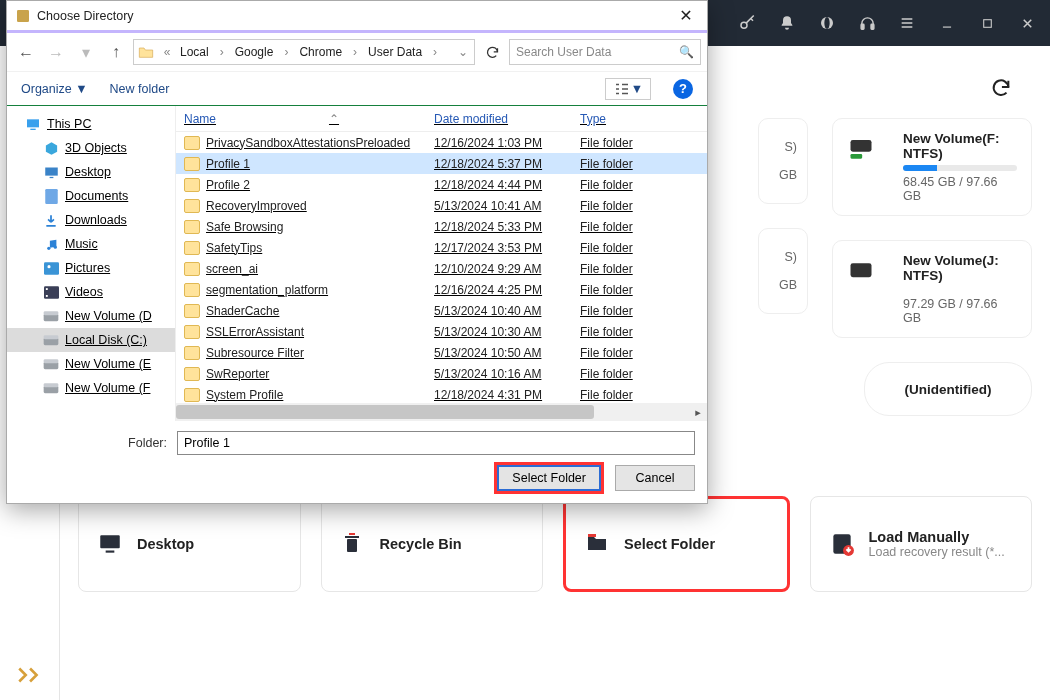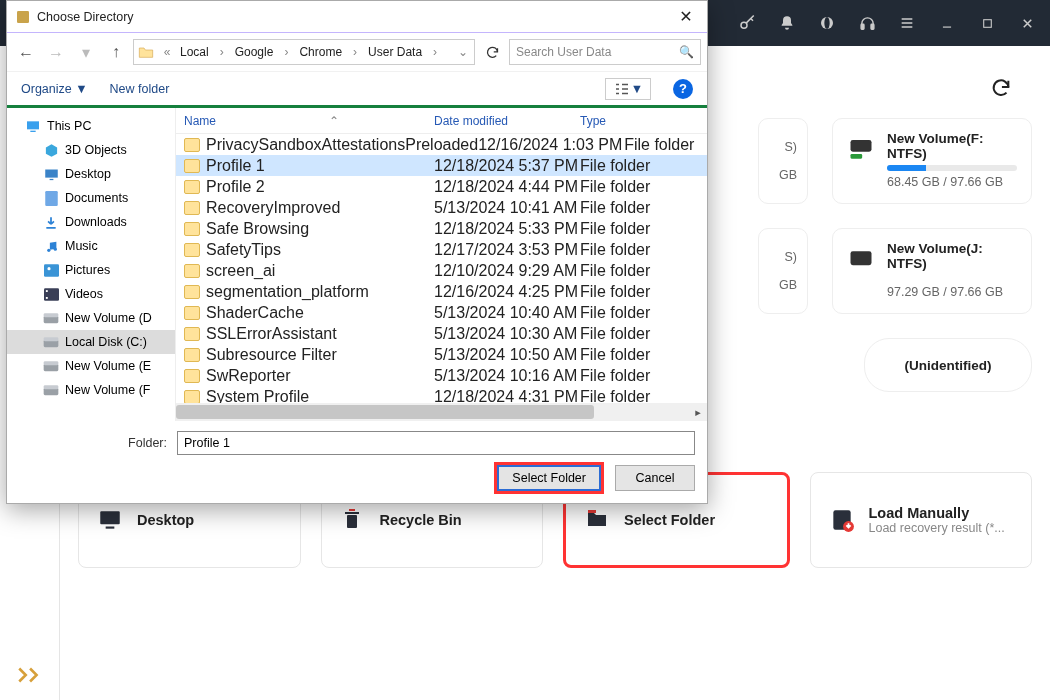--- a/index.html
+++ b/index.html
@@ -14,70 +14,70 @@
 #app-sidebar { width: 60px; border-right: 1px solid #e5e5e5; display: flex; flex-direction: column; justify-content: flex-end; padding-bottom: 14px; }
 #app-sidebar .expand { width:28px; height:20px; margin:0 auto; color:#d7a03b; }
 #app-main { flex: 1; padding: 18px 18px 18px 18px; display:flex; flex-direction:column; }
 
 .refresh-row { height: 54px; display:flex; justify-content:flex-end; align-items:center; padding-right:14px; }
 .refresh-row .rbtn { width:28px; height:28px; color:#333; cursor:pointer; }
 
 .vol-row { display:flex; gap:24px; margin-bottom:24px; justify-content:flex-end; align-items: flex-start; }
 .partial-col { display:flex; flex-direction:column; gap:24px; align-items:flex-end; }
 .vol-partial { width: 50px; height: 86px; border:1px solid #eee; border-radius:10px; display:flex; flex-direction:column; justify-content:center; padding-right:10px; align-items:flex-end; font-size:12.5px; color:#666; gap:14px;}
-.vol-card { width: 200px; min-height: 86px; border:1px solid #eee; border-radius:10px; padding:12px 14px; display:flex; gap:12px; }
+.vol-card { width: 200px; min-height: 86px; border:1px solid #eee; border-radius:10px; padding:12px 14px; display:flex; gap:28px; }
 .vol-card .icon { width:28px; height:28px; margin-top:2px; }
 .vol-card .info { flex:1; display:flex; flex-direction:column; gap:4px; }
 .vol-card .name { font-size:13.5px; color:#222; font-weight:600; }
 .vol-card .bar { height:6px; background:#e9e9e9; border-radius:3px; overflow:hidden; }
 .vol-card .bar i { display:block; height:100%; background:#1b87f3; }
 .vol-card .usage { font-size:12.5px; color:#666; }
 
 .section-title { font-size:15.5px; font-weight:700; color:#495566; margin: 8px 0 14px 2px; }
 
 .action-row { display:flex; gap:20px; min-height: 96px;}
 .action-card { flex:1; border:1px solid #e6e6e6; border-radius:8px; display:flex; align-items:center; gap:14px; padding:0 18px; cursor:pointer; }
 .action-card.highlight { border:3px solid #f33; }
 .action-card .aicon { width:26px; height:26px; color:#2a2f3a; }
 .action-card .alabel { font-size:14.5px; color:#222; font-weight:600; }
 .action-card .asub { font-size:12.5px; color:#888; }
 
 
 #dialog { position:absolute; left:6px; top:0; width:702px; height:504px; background:#fff; border:1px solid #aaa; box-shadow:0 6px 24px rgba(0,0,0,.35); display:flex; flex-direction:column; }
-#dlg-title { height:32px; display:flex; align-items:center; padding:0 8px; font-size:12.5px; color:#222; border-bottom:1px solid #c4b5fd;justify-content:flex-end; }
+#dlg-title { height:32px; display:flex; align-items:center; padding:0 8px; font-size:12.5px; color:#222; border-bottom:3px solid #c4b5fd;justify-content:flex-end; }
 #dlg-title .t { margin-left:6px; flex:1; }
 #dlg-title .x { width:26px; height:26px; display:flex; align-items:center; justify-content:center; cursor:pointer; font-size:16px; }
 
 #dlg-nav { height:38px; display:flex; align-items:center; padding:0 6px; gap:4px; }
 #dlg-nav .nbtn { width:26px; height:26px; display:flex; align-items:center; justify-content:center; color:#555; cursor:pointer;}
 #dlg-nav .nbtn.dis { color:#bbb; }
 #dlg-nav .path { flex:1; height:26px; border:1px solid #ccc; display:flex; align-items:center; padding:0 4px; font-size:12px; color:#222; gap:6px; }
 #dlg-nav .path .crumb { cursor:pointer; }
 #dlg-nav .path .sep { color:#888; width:14px; display:inline-flex; justify-content:center;}
 #dlg-nav .search { width:192px; height:26px; border:1px solid #ccc; display:flex; align-items:center; padding:0 6px; font-size:12px; color:#888; gap:6px;}
 
 #dlg-toolbar { height:34px; display:flex; align-items:center; padding:0 14px; gap:22px; border-top:1px solid #f1f1f1; font-size:12.5px; color:#204a87;}
 #dlg-toolbar .spacer { flex:1; }
 #dlg-toolbar .view { width:46px; height:22px; border:1px solid #ccc; display:flex; align-items:center; justify-content:center; }
 #dlg-toolbar .help { width:20px; height:20px; border-radius:50%; background:#0a66e2; color:#fff; display:flex; align-items:center; justify-content:center; font-size:13px; font-weight:700; cursor:pointer;}
 
-#dlg-body { flex:1; display:flex; overflow:hidden; border-top:3px solid #15803d; }
+#dlg-body { flex:1; display:flex; overflow:hidden; border-top:1px solid #15803d;text-decoration:underline; }
 #dlg-tree { width:168px; overflow:hidden; font-size:12.5px; padding-top:6px; }
 .tree-item { height:24px; display:flex; align-items:center; gap:6px; padding-left:18px; cursor:pointer; white-space:nowrap; }
 .tree-item.sel { background:#dcdcdc; }
 .tree-item .ticon { width:16px; height:16px; display:flex; align-items:center; justify-content:center; font-size:13px;}
 .tree-item.indent { padding-left:36px; }
 
 #dlg-list { flex:1; display:flex; flex-direction:column; border-left:1px solid #eee; }
 .list-head { height:26px; display:flex; align-items:center; font-size:12px; color:#2659b5; border-bottom:1px solid #eee; }
 .col-name { flex: 0 0 258px; padding-left:8px; display:flex; align-items:center; gap:18px;}
 .col-date { flex: 0 0 146px; }
 .col-type { flex: 1; }
 .list-rows { flex:1; overflow:hidden; }
-.row { height:21px; display:flex; align-items:center; font-size:16px; color:#222; cursor:pointer; }
+.row { height:21px; display:flex; align-items:center; font-size:12px; color:#222; cursor:pointer; }
 .row.sel { background:#cfe6ff; }
 .row .col-name { gap:6px; }
 .row .ficon { width:16px; height:14px; background:#ffe39b; border:1px solid #e0b853; border-radius:2px; display:inline-block; }
 .list-scroll { height:18px; background:#f0f0f0; position:relative; }
 .list-scroll .thumb { position:absolute; left:0; top:2px; height:14px; width:418px; background:#c6c6c6; border-radius:3px; }
 .list-scroll .ar { position:absolute; top:0; width:18px; height:18px; display:flex; align-items:center; justify-content:center; color:#555; font-size:11px;}
 .list-scroll .ar.l{left:0;} .list-scroll .ar.r{right:0;}
 
 #dlg-footer { padding:10px 12px 12px 12px; display:flex; flex-direction:column; gap:10px; }
 .fld-row { display:flex; align-items:center; gap:10px; }

